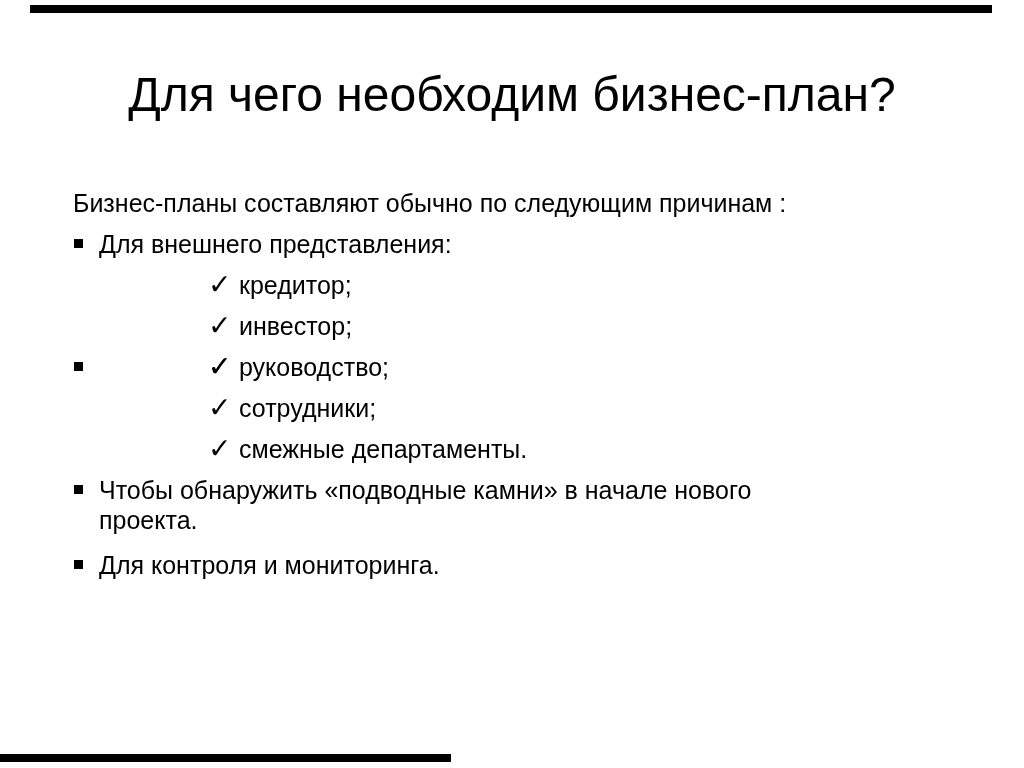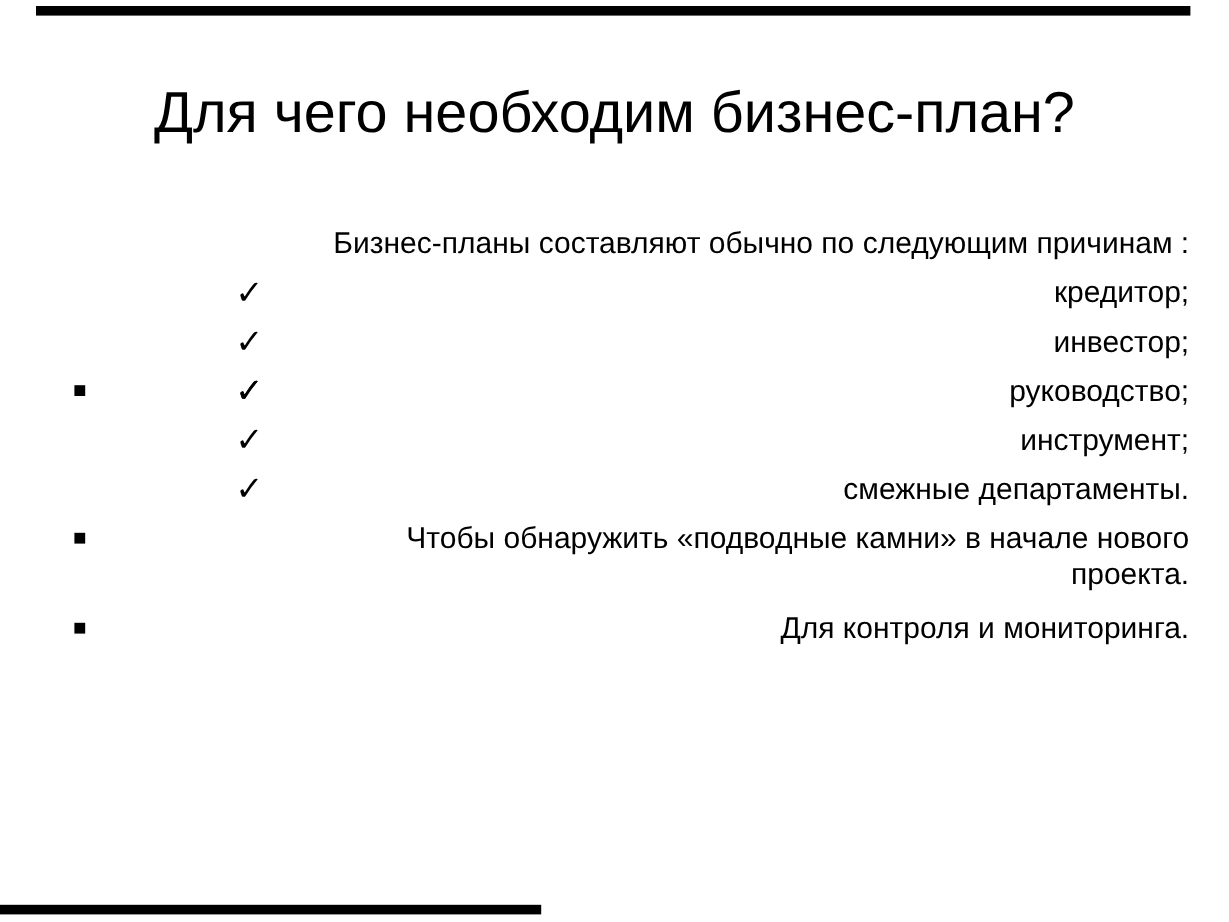--- a/index.html
+++ b/index.html
@@ -45,25 +45,24 @@
     white-space: nowrap;
   }
   .content {
     position: absolute;
     left: 61px;
     top: 188px;
     width: 930px;
   }
   .item {
     position: relative;
-    margin: 0 0 11px 0;
+    margin: 0 0 11px 12px;
     font-size: 25px;
     line-height: 30px;
     color: #000000;
-    text-align: right;
   }
   .item .txt {
     white-space: pre-line;
   }
   .item.l0 { padding-left: 0; }
   .item.l1 { padding-left: 26px; }
   .item.l2 { padding-left: 166px; }
   .item.last { margin-top: 15px; }
   .sq {
     position: absolute;
@@ -91,20 +90,24 @@
   <div class="bar bar-bottom"></div>
 
   <div class="slide-title">Для чего необходим бизнес-план?</div>
 
   <div class="content">
 
     <div class="item l0">
       <span class="txt">Бизнес-планы составляют обычно по следующим причинам :</span>
     </div>
 
+    <div class="item l1">
+      <span class="sq"></span>
+      <span class="txt">Для внешнего представления:</span>
+    </div>
 
     <div class="item l2">
       <span class="chk">✓</span>
       <span class="txt">кредитор;</span>
     </div>
 
     <div class="item l2">
       <span class="chk">✓</span>
       <span class="txt">инвестор;</span>
     </div>
@@ -117,21 +120,21 @@
       <span class="sq"></span>
     </div>
 
     <div class="item l2">
       <span class="chk">✓</span>
       <span class="txt">руководство;</span>
     </div>
 
     <div class="item l2">
       <span class="chk">✓</span>
-      <span class="txt">инструмент;</span>
+      <span class="txt">сотрудники;</span>
     </div>
 
     <div class="item l2">
       <span class="chk">✓</span>
       <span class="txt">смежные департаменты.</span>
     </div>
 
     <div class="item l1">
       <span class="sq"></span>
       <span class="txt">Чтобы обнаружить «подводные камни» в начале нового

